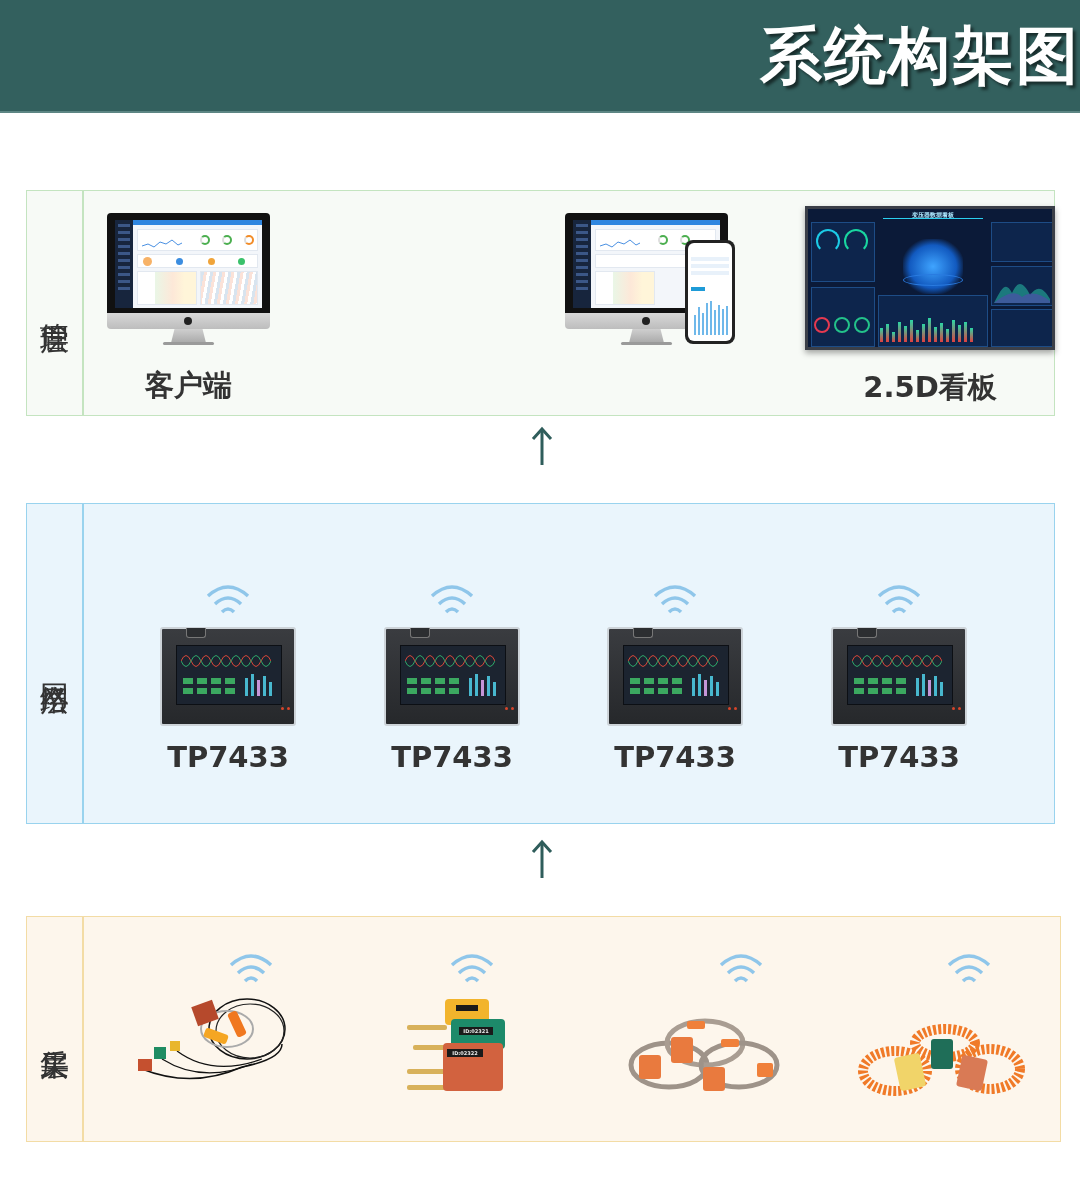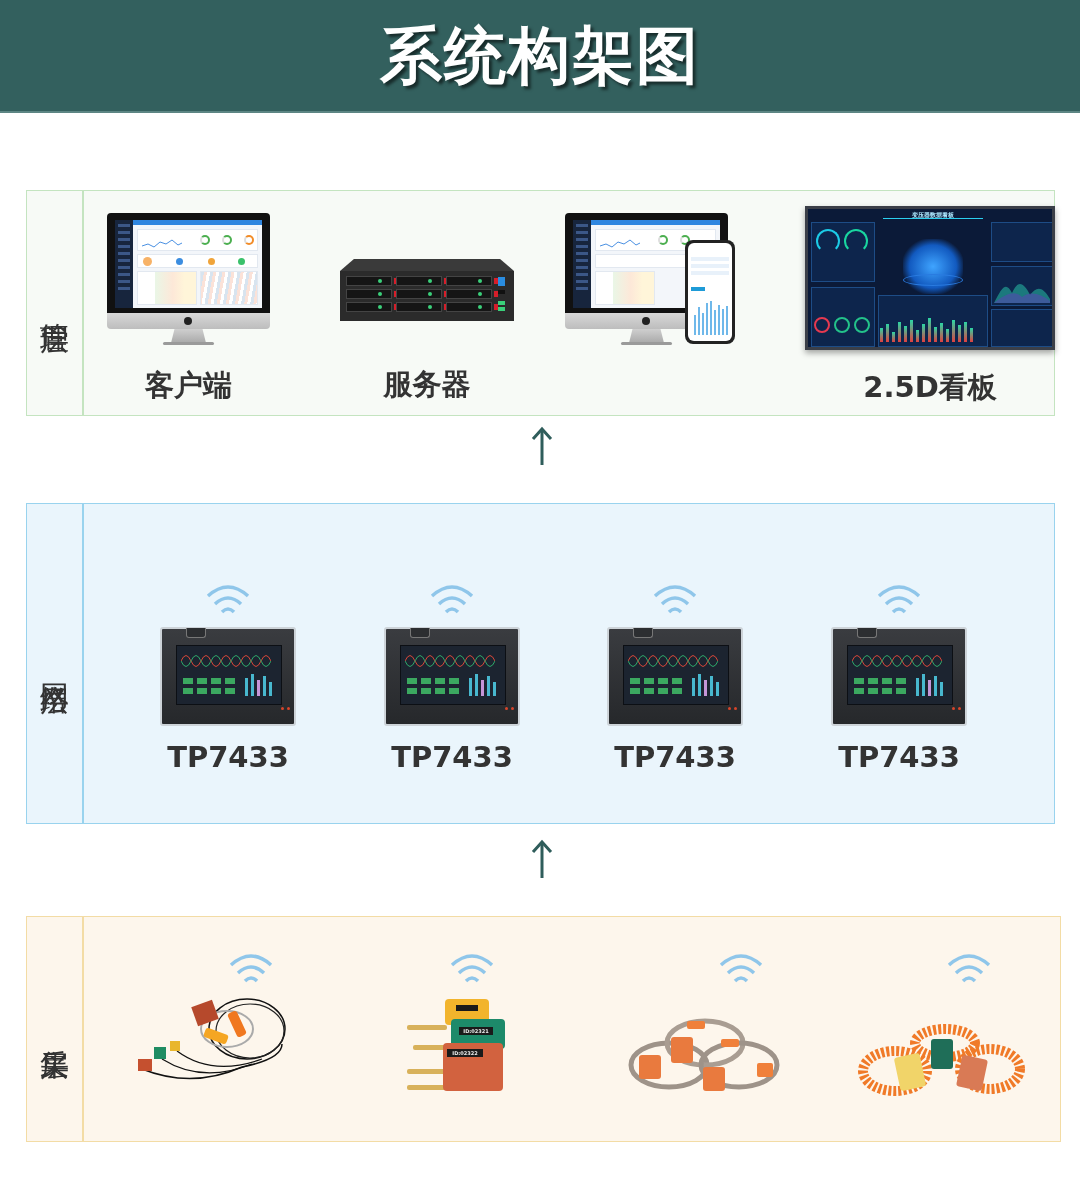--- a/index.html
+++ b/index.html
@@ -1,19 +1,19 @@
 <!DOCTYPE html>
 <html><head>
 <meta charset="utf-8">
 <style>
   * { box-sizing: border-box; margin: 0; padding: 0; }
   html, body { width: 1080px; height: 1201px; background: #ffffff; overflow: hidden; }
   body { position: relative; font-family: "DejaVu Sans", "Liberation Sans", sans-serif; color: #333; }
 
-  .header { position: absolute; left: 0; top: 0; width: 1080px; height: 113px; background: #33605e; border-bottom: 2px solid #5d8684; display: flex; align-items: center; justify-content: center; }
+  .header { position: absolute; left: 0; top: 0; width: 1080px; height: 113px; background: #33605e; border-bottom: 2px solid #5d8684; display: flex; align-items: center; justify-content: flex-end; }
   .header h1 { color: #ffffff; font-size: 62px; font-weight: bold; letter-spacing: 2px; text-shadow: 3px 3px 3px rgba(0,0,0,0.55); font-family: "DejaVu Sans", sans-serif; }
 
   .layer { position: absolute; left: 26px; border-style: solid; border-width: 1px; }
   .layer .label-col { position: absolute; left: 0; top: 0; bottom: 0; width: 57px; border-right: 2px solid; display: flex; align-items: center; justify-content: center; }
   .layer .label-col span { writing-mode: vertical-rl; text-orientation: upright; font-size: 29px; color: #333; letter-spacing: 2px; line-height: 1; }
 
   .layer.mgmt { top: 190px; width: 1029px; height: 226px; background: #f7faf6; border-color: #c4e4c0; }
   .layer.mgmt .label-col { border-right-color: #c4e4c0; }
   .layer.net { top: 503px; width: 1029px; height: 321px; background: #eaf5fc; border-color: #99d3ee; }
   .layer.net .label-col { border-right-color: #99d3ee; }
@@ -122,41 +122,20 @@
         <div class="mini-card" style="left:85px;top:51px;width:58px;height:34px;background:repeating-linear-gradient(100deg,#d8e4ef 0 3px,#fbe2d8 3px 6px,#fff 6px 9px)"></div>
       </div>
         </div>
       <div class="chin"></div>
         <div class="stand"></div>
         <div class="foot"></div>
     </div>
     <div class="caption" style="margin-top:18px">客户端</div>
   </div>
 
-  <div class="item" style="left:313px; top:68px;">
-    <div class="server">
-      <div class="top"></div>
-      <div class="front">
-        <div class="bay" style="left:6px;top:5px"></div>
-          <div class="bay" style="left:56px;top:5px"></div>
-          <div class="bay" style="left:106px;top:5px"></div>
-        <div class="bay" style="left:6px;top:18px"></div>
-          <div class="bay" style="left:56px;top:18px"></div>
-          <div class="bay" style="left:106px;top:18px"></div>
-        <div class="bay" style="left:6px;top:31px"></div>
-          <div class="bay" style="left:56px;top:31px"></div>
-          <div class="bay" style="left:106px;top:31px"></div>
-        <div style="position:absolute;left:158px;top:6px;width:7px;height:9px;background:#2a8de0"></div>
-        <div style="position:absolute;left:158px;top:19px;width:7px;height:4px;background:#111"></div>
-        <div style="position:absolute;left:158px;top:30px;width:7px;height:4px;background:#3ad07a"></div>
-        <div style="position:absolute;left:158px;top:36px;width:7px;height:4px;background:#3ad07a"></div>
-      </div>
-    </div>
-    <div class="caption" style="margin-top:44px">服务器</div>
-  </div>
 
   <div class="item" style="left:538px; top:22px;">
     <div style="position:relative;width:170px;height:135px">
       <div class="imac">
         <div class="bezel">
             <div class="screen">
           <div class="mini-side">
                 <i></i>
                 <i></i>
                 <i></i>

